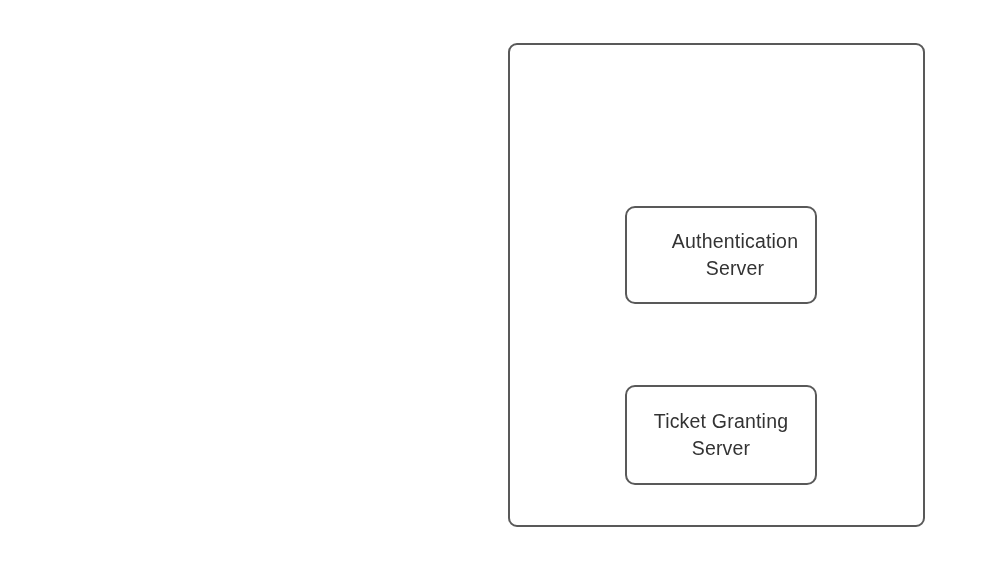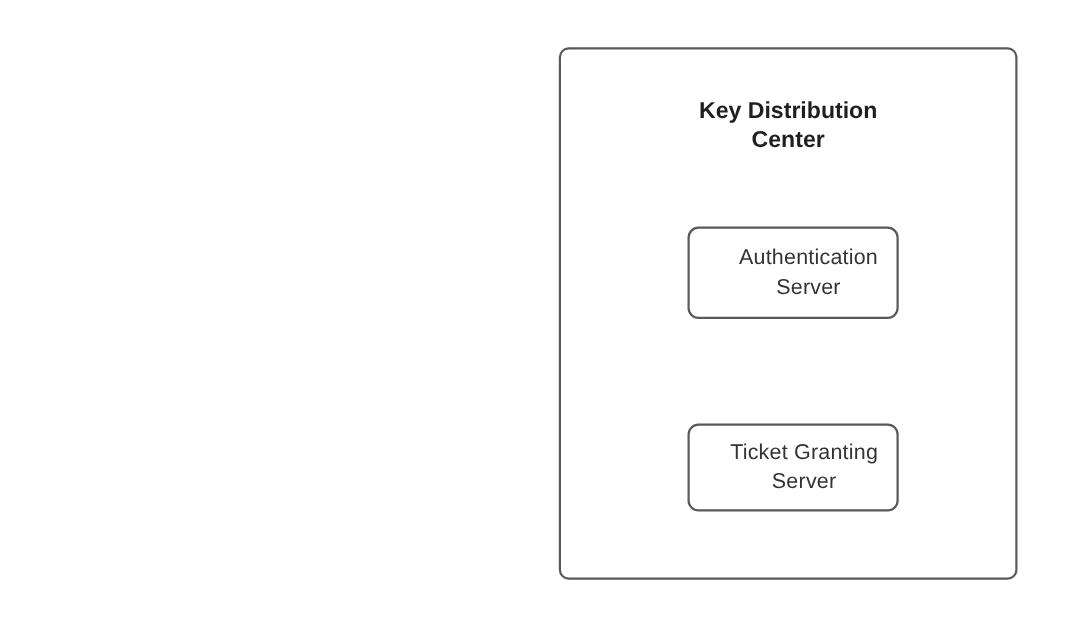--- a/index.html
+++ b/index.html
@@ -109,41 +109,38 @@
     left: 115px;
     width: 192px;
     border: 2px solid var(--stroke-gray);
     border-radius: 10px;
     background: var(--bg);
     display: flex;
     align-items: center;
     justify-content: center;
     text-align: center;
   }
-  .node.auth { top: 161px; height: 84px; padding-left: 28px; }
-  .node.tgs  { top: 340px; height: 80px; justify-content: flex-end; }
+  .node.auth { top: 161px; height: 98px; padding-left: 28px; }
+  .node.tgs  { top: 340px; height: 100px; }
   .node .node-label {
     display: inline-block;
     max-width: 168px;
     font-size: 19.5px;
     line-height: 27px;
     letter-spacing: 0.2px;
     color: var(--text-dark);
   }
 </style>
 </head>
 <body>
 
 <div class="canvas">
 
 
   <section class="panel right">
-    <h2 class="panel-title">
-      <span class="title-constrain">Key Distribution Center</span>
-    </h2>
 
     <div class="node auth">
       <span class="node-label">Authentication Server</span>
     </div>
 
     <div class="node tgs">
       <span class="node-label">Ticket Granting Server</span>
     </div>
   </section>
 

